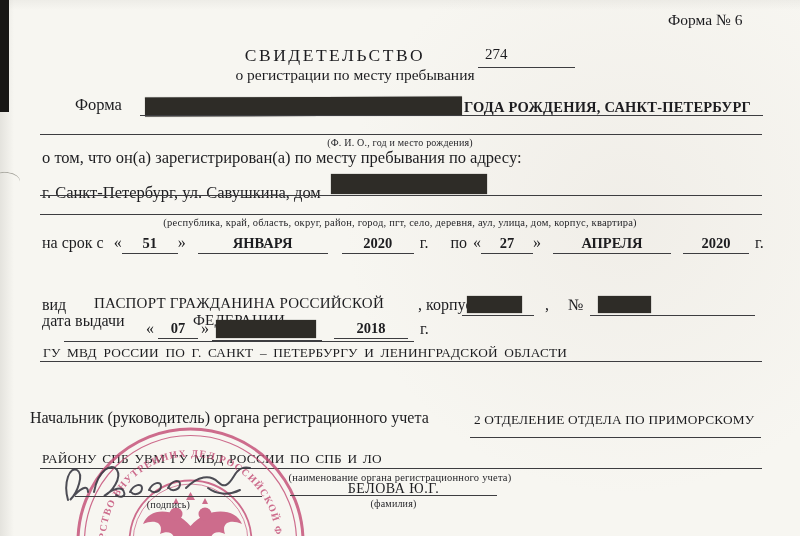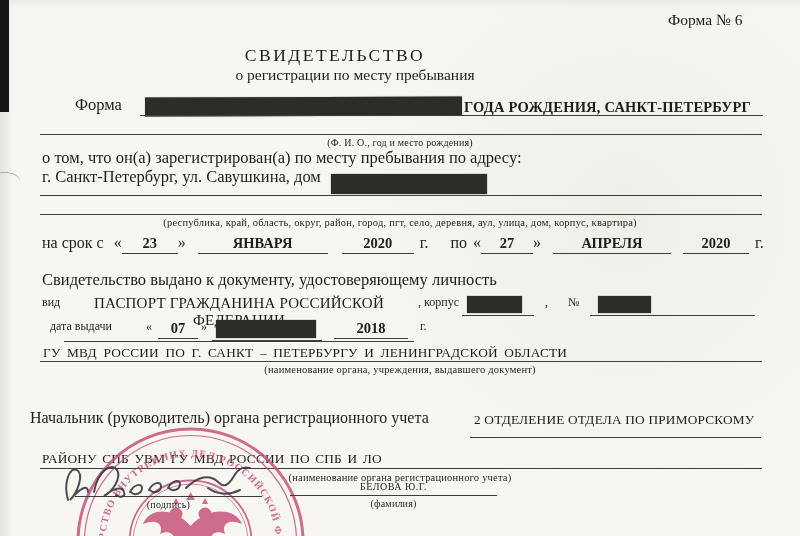--- a/index.html
+++ b/index.html
@@ -8,104 +8,105 @@
     background:
       linear-gradient(90deg, rgba(60,58,50,0.10), rgba(60,58,50,0) 14px),
       linear-gradient(180deg, rgba(60,58,50,0.05), rgba(60,58,50,0) 10px),
       radial-gradient(circle at 78% 40%, rgba(210,200,190,0.18), rgba(210,200,190,0) 40%),
       #f7f6f1;
     font-family:"Liberation Serif","DejaVu Serif",serif;
     color:#1d1d20;
   }
   .abs{position:absolute;}
   .t16{font-size:16.5px;line-height:1.15;}
-  .t16n{font-size:12px;line-height:1.15;}
+  .t16n{font-size:16px;line-height:1.15;}
   .cap{font-size:10.5px;color:#26262a;letter-spacing:0.2px;}
   .rule{height:0;border-bottom:1.3px solid #3d3d40;}
   .ucell{border-bottom:1.3px solid #3d3d40;text-align:center;padding-bottom:1px;}
   .bold{font-weight:bold;}
   .upper{letter-spacing:0.2px;}
   .redact{background:#2e2c27;box-shadow:0 0 1px rgba(0,0,0,0.6);}
   .center{text-align:center;}
   .flexrow{display:flex;align-items:baseline;}
 </style>
 </head>
 <body>
 
 <div class="page">
 
   <div class="abs" style="left:0;top:0;width:9px;height:112px;background:#181715;"></div>
   <div class="abs" style="left:-6px;top:172px;width:26px;height:14px;border-top:1px solid #a9a8a0;border-radius:50%;transform:rotate(8deg);"></div>
 
   <div class="abs t16n" style="left:668px;top:11px;font-size:15.5px;">Форма № 6</div>
 
   <div class="abs" style="left:235px;top:45px;width:200px;text-align:center;font-size:17.5px;letter-spacing:2.5px;">СВИДЕТЕЛЬСТВО</div>
+  <div class="abs" style="left:478px;top:45px;width:97px;height:22px;border-bottom:1.2px solid #3d3d40;">
+    <span style="font-size:15px;padding-left:7px;">274</span>
+  </div>
   <div class="abs" style="left:225px;top:66px;width:260px;text-align:center;font-size:15.5px;">о регистрации по месту пребывания</div>
 
   <div class="abs t16" style="left:75px;top:96px;">Форма</div>
   <div class="abs redact" style="left:145px;top:97px;width:317px;height:19px;transform:rotate(-0.2deg);"></div>
   <div class="abs bold" style="left:464px;top:99px;font-size:14.5px;letter-spacing:0.2px;">ГОДА РОЖДЕНИЯ, САНКТ-ПЕТЕРБУРГ</div>
   <div class="abs rule" style="left:140px;top:115px;width:623px;"></div>
 
   <div class="abs rule" style="left:40px;top:134px;width:722px;"></div>
   <div class="abs cap center" style="left:0;top:137px;width:800px;font-size:10px;">(Ф. И. О., год и место рождения)</div>
 
   <div class="abs t16" style="left:42px;top:149px;">о том, что он(а) зарегистрирован(а) по месту пребывания по адресу:</div>
 
-  <div class="abs t16" style="left:42px;top:168px;">г. Санкт-Петербург, ул. Савушкина, дом</div>
+  <div class="abs t16" style="left:42px;top:184px;">г. Санкт-Петербург, ул. Савушкина, дом</div>
   <div class="abs redact" style="left:331px;top:174px;width:156px;height:20px;"></div>
   <div class="abs rule" style="left:40px;top:195px;width:722px;"></div>
 
   <div class="abs rule" style="left:40px;top:214px;width:722px;"></div>
   <div class="abs cap center" style="left:0;top:217px;width:800px;">(республика, край, область, округ, район, город, пгт, село, деревня, аул, улица, дом, корпус, квартира)</div>
 
   <div class="abs flexrow" style="left:42px;top:234px;width:722px;font-size:16px;">
     <span>на срок с</span>
     <span style="margin-left:10px;">«</span>
-    <span class="ucell bold" style="width:56px;font-size:14.5px;">23</span>
+    <span class="ucell bold" style="width:56px;font-size:14.5px;">51</span>
     <span>»</span>
     <span class="ucell bold" style="width:130px;margin-left:12px;font-size:14.5px;">ЯНВАРЯ</span>
     <span class="ucell bold" style="width:72px;margin-left:14px;font-size:14.5px;">2020</span>
     <span style="margin-left:6px;">г.</span>
     <span style="margin-left:22px;">по</span>
     <span style="margin-left:6px;">«</span>
     <span class="ucell bold" style="width:52px;font-size:14.5px;">27</span>
     <span>»</span>
     <span class="ucell bold" style="width:118px;margin-left:12px;font-size:14.5px;">АПРЕЛЯ</span>
     <span class="ucell bold" style="width:66px;margin-left:12px;font-size:14.5px;">2020</span>
     <span style="margin-left:6px;">г.</span>
   </div>
 
-  <div class="abs t16" style="left:42px;top:271px;">Свидетельство выдано к документу, удостоверяющему личность</div>
 
   <div class="abs t16n" style="left:42px;top:296px;">вид</div>
   <div class="abs ucell" style="left:64px;top:295px;width:350px;font-size:15px;letter-spacing:0.2px;padding-bottom:12px;">ПАСПОРТ ГРАЖДАНИНА РОССИЙСКОЙ ФЕДЕРАЦИИ</div>
   <div class="abs t16n" style="left:418px;top:296px;">, корпус</div>
   <div class="abs" style="left:462px;top:295px;width:72px;height:20px;border-bottom:1.3px solid #3d3d40;">
     <div class="redact" style="margin-left:5px;margin-top:1px;width:55px;height:17px;"></div>
   </div>
   <div class="abs t16n" style="left:545px;top:296px;">,</div>
   <div class="abs t16n" style="left:568px;top:296px;">№</div>
   <div class="abs" style="left:590px;top:295px;width:165px;height:20px;border-bottom:1.3px solid #3d3d40;">
     <div class="redact" style="margin-left:8px;margin-top:1px;width:53px;height:17px;"></div>
   </div>
 
-  <div class="abs t16n" style="left:42px;top:320px;margin-left:8px;">дата выдачи</div>
+  <div class="abs t16n" style="left:42px;top:312px;">дата выдачи</div>
   <div class="abs t16n" style="left:146px;top:320px;">«</div>
   <div class="abs ucell bold" style="left:158px;top:320px;width:40px;font-size:14.5px;">07</div>
   <div class="abs t16n" style="left:201px;top:320px;">»</div>
   <div class="abs" style="left:212px;top:319px;width:110px;height:21px;border-bottom:1.3px solid #3d3d40;">
     <div class="redact" style="margin-left:4px;margin-top:1px;width:100px;height:18px;"></div>
   </div>
   <div class="abs ucell bold" style="left:334px;top:320px;width:74px;font-size:14.5px;">2018</div>
   <div class="abs t16n" style="left:420px;top:320px;">г.</div>
 
   <div class="abs upper" style="left:43px;top:345px;font-size:13.3px;word-spacing:3px;">ГУ МВД РОССИИ ПО Г. САНКТ – ПЕТЕРБУРГУ И ЛЕНИНГРАДСКОЙ ОБЛАСТИ</div>
   <div class="abs rule" style="left:40px;top:361px;width:722px;"></div>
-  <div class="abs cap center" style="left:0;top:364px;width:800px;">(наименование органа, учреждения, выдавшего документ)</div>
 
   <div class="abs" style="left:30px;top:409px;font-size:16px;">Начальник (руководитель) органа регистрационного учета</div>
   <div class="abs upper" style="left:474px;top:412px;font-size:13.3px;">2 ОТДЕЛЕНИЕ ОТДЕЛА  ПО ПРИМОРСКОМУ</div>
   <div class="abs rule" style="left:470px;top:437px;width:291px;"></div>
   <div class="abs upper" style="left:42px;top:451px;font-size:13.3px;word-spacing:2px;">РАЙОНУ СПБ УВМ  ГУ  МВД РОССИИ  ПО СПБ  И  ЛО</div>
   <div class="abs rule" style="left:40px;top:468px;width:722px;"></div>
   <div class="abs cap center" style="left:0;top:472px;width:800px;">(наименование органа регистрационного учета)</div>
 
   <svg class="abs" style="left:73px;top:424px;" width="235" height="235" viewBox="0 0 235 235">
     <g opacity="0.82">
@@ -149,17 +150,17 @@
       <path d="M91,32 C95,24 103,23 103,28 C103,34 95,36 92,32"></path>
       <path d="M110,30 C114,22 122,21 122,26 C122,32 114,34 111,30"></path>
       <path d="M128,30 C140,18 152,16 160,24 C166,30 170,28 176,18 C180,11 186,8 192,10"></path>
       <path d="M150,30 C158,36 170,38 182,32"></path>
     </g>
   </svg>
 
   <div class="abs rule" style="left:75px;top:496px;width:187px;"></div>
   <div class="abs cap center" style="left:75px;top:499px;width:187px;font-size:10px;">(подпись)</div>
 
-  <div class="abs center" style="left:290px;top:481px;width:207px;font-size:10px;letter-spacing:0.5px;">БЕЛОВА  Ю.Г.</div>
+  <div class="abs center" style="left:290px;top:481px;width:207px;font-size:14px;letter-spacing:0.5px;">БЕЛОВА  Ю.Г.</div>
   <div class="abs rule" style="left:290px;top:495px;width:207px;"></div>
   <div class="abs cap center" style="left:290px;top:498px;width:207px;font-size:10px;">(фамилия)</div>
 
 </div>
 
 </body></html>

